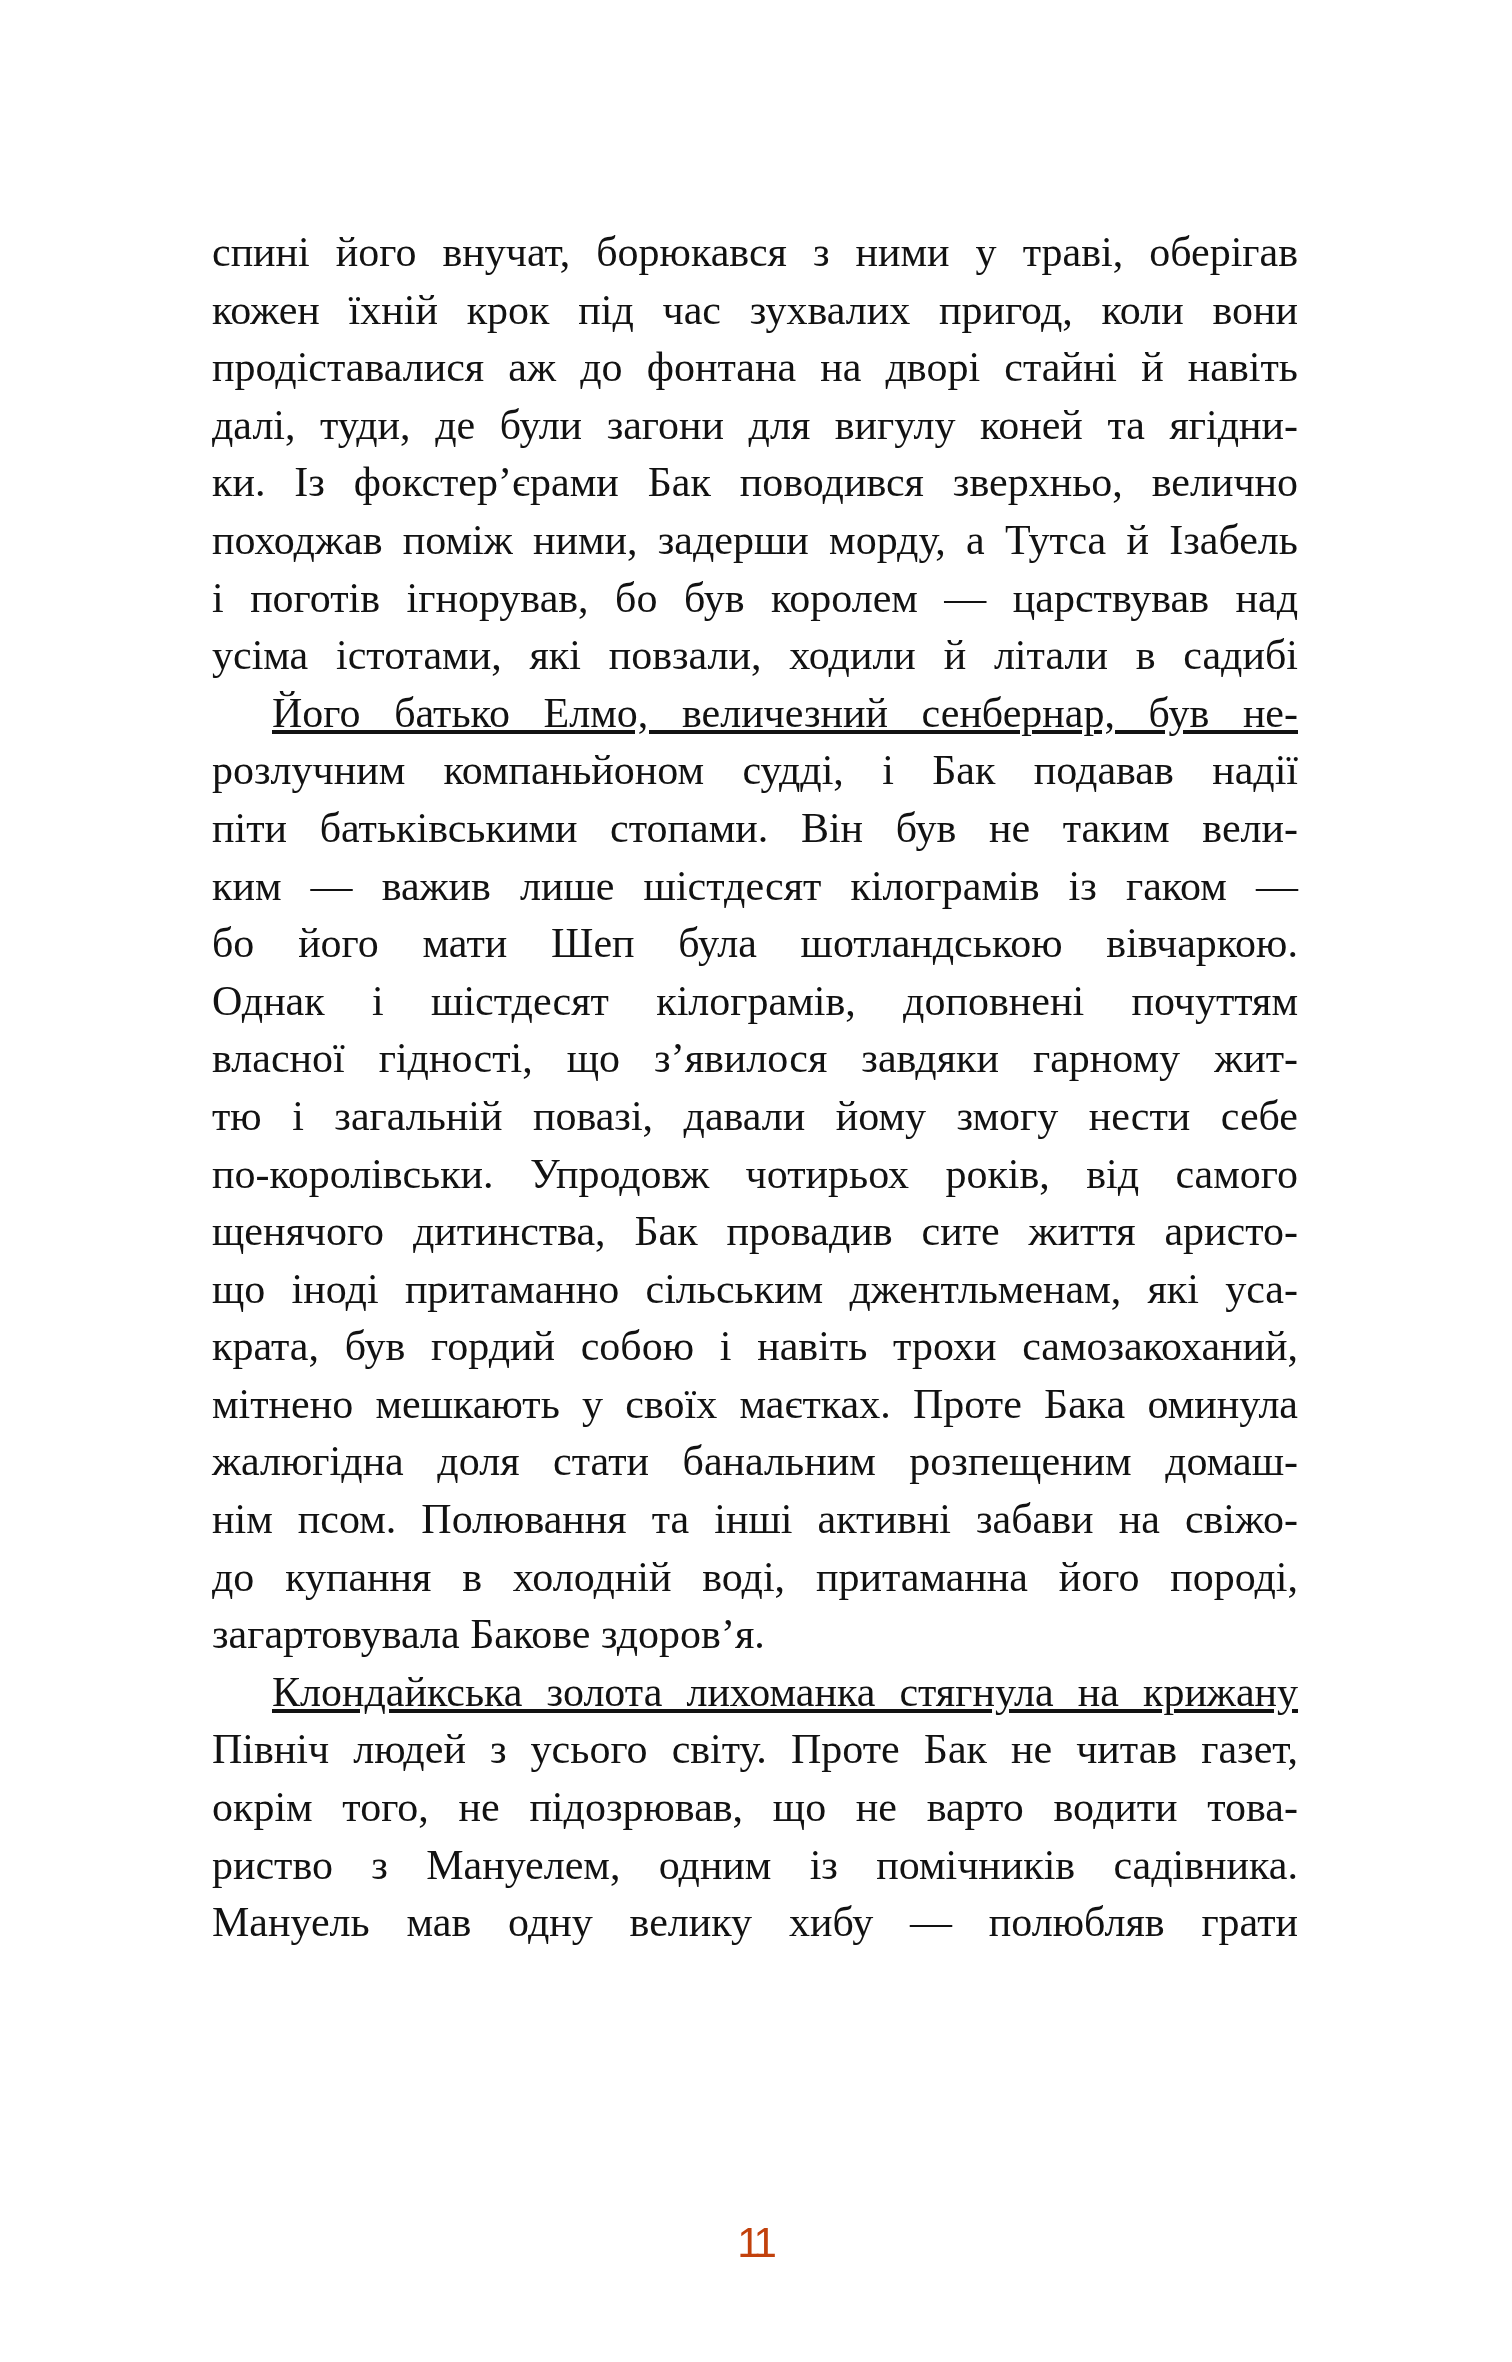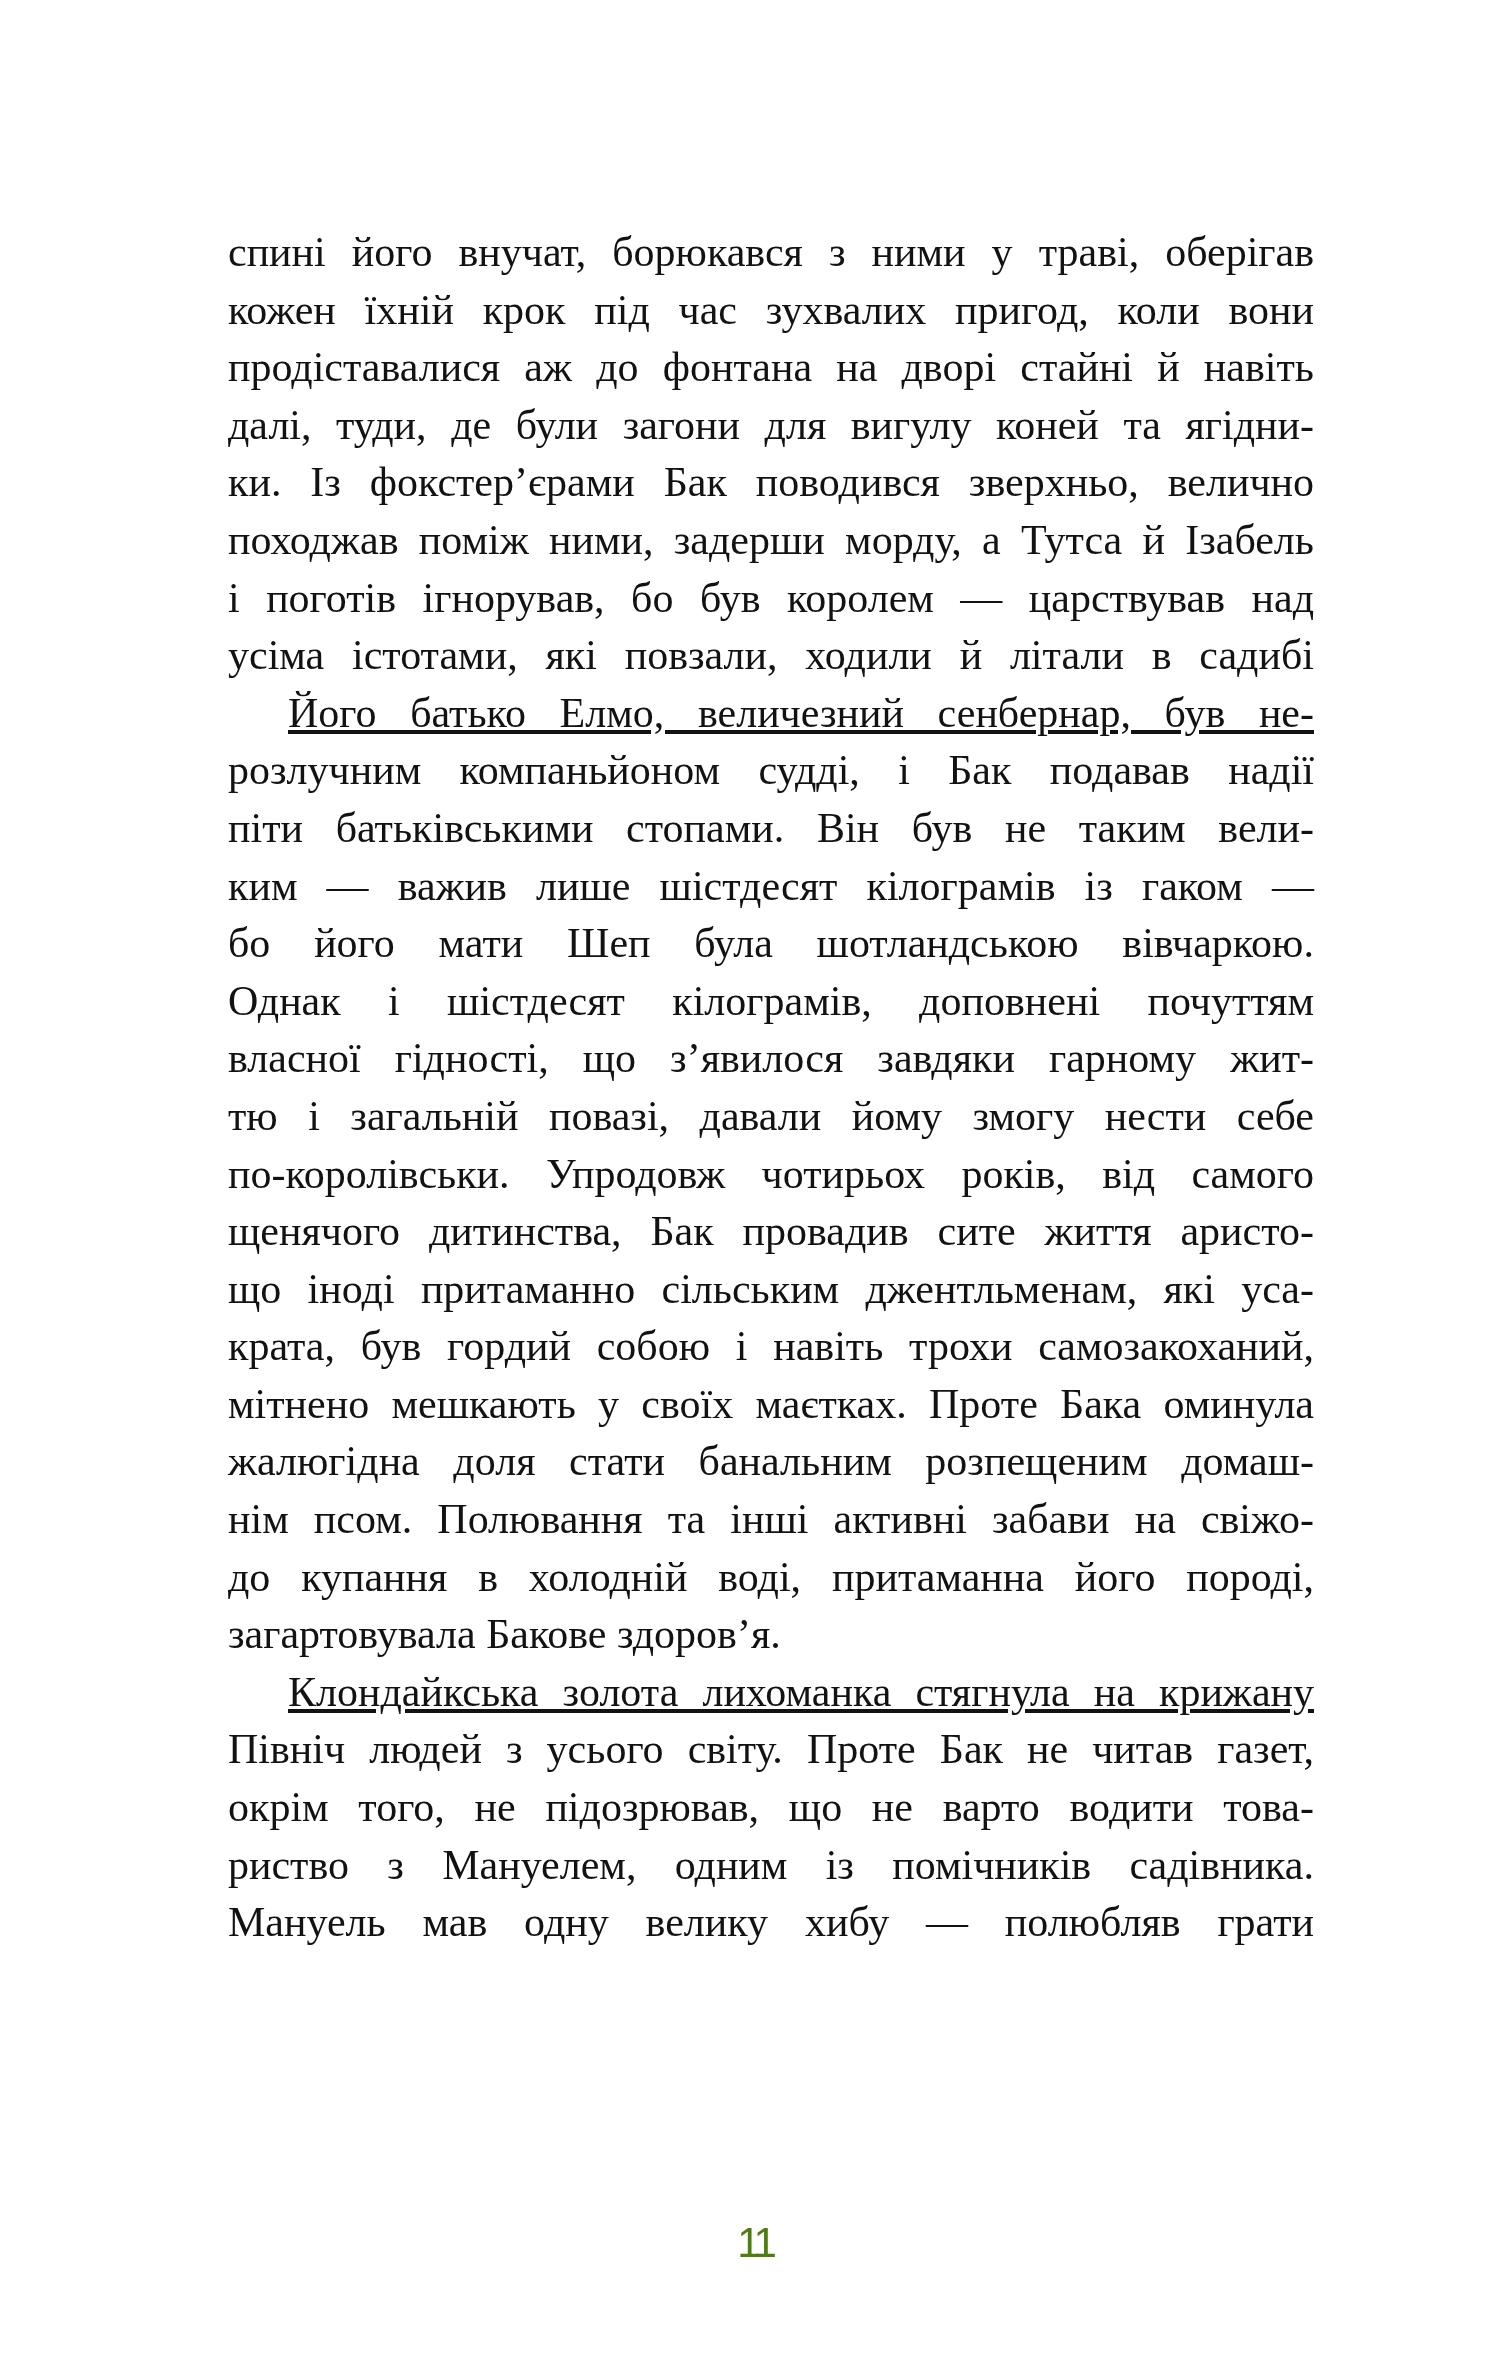--- a/index.html
+++ b/index.html
@@ -17,21 +17,20 @@
     color: #121212;
   }
   .text-block {
     position: absolute;
     left: 212px;
     top: 224px;
     width: 1086px;
     font-size: 42px;
     line-height: 57.6px;
     font-kerning: normal;
-    margin-left: 16px;
   }
   .paragraph {
     margin: 0;
     padding: 0;
   }
   .line {
     text-align: justify;
     text-align-last: justify;
     white-space: normal;
   }
@@ -45,21 +44,21 @@
   .page-number {
     position: absolute;
     left: 212px;
     top: 2222px;
     width: 1086px;
     text-align: center;
     font-family: "Liberation Sans", "DejaVu Sans", sans-serif;
     font-size: 42px;
     line-height: 42px;
     letter-spacing: -4px;
-    color: #4d7c0f;
+    color: #c2410c;
   }
 </style>
 </head>
 <body>
 
 <div class="page">
   <main class="text-block">
       <div class="paragraph">
         <div class="line">спині його внучат, борюкався з ними у траві, оберігав</div>
         <div class="line">кожен їхній крок під час зухвалих пригод, коли вони</div>

